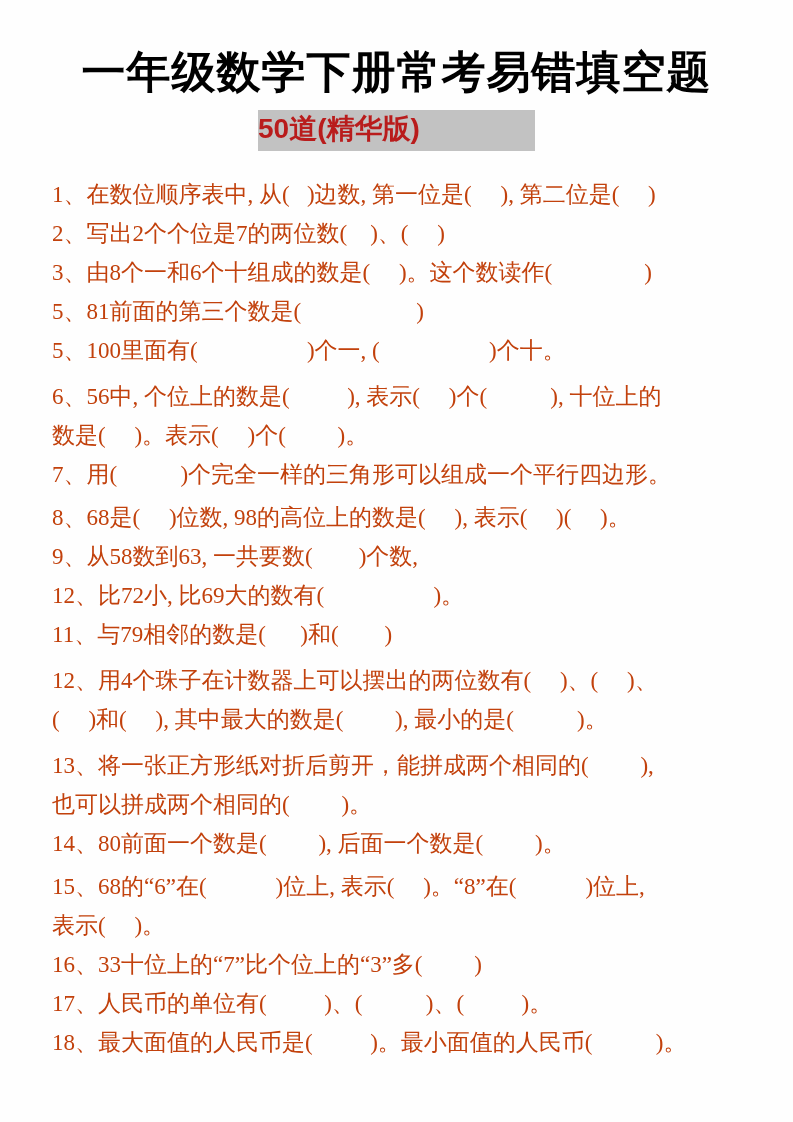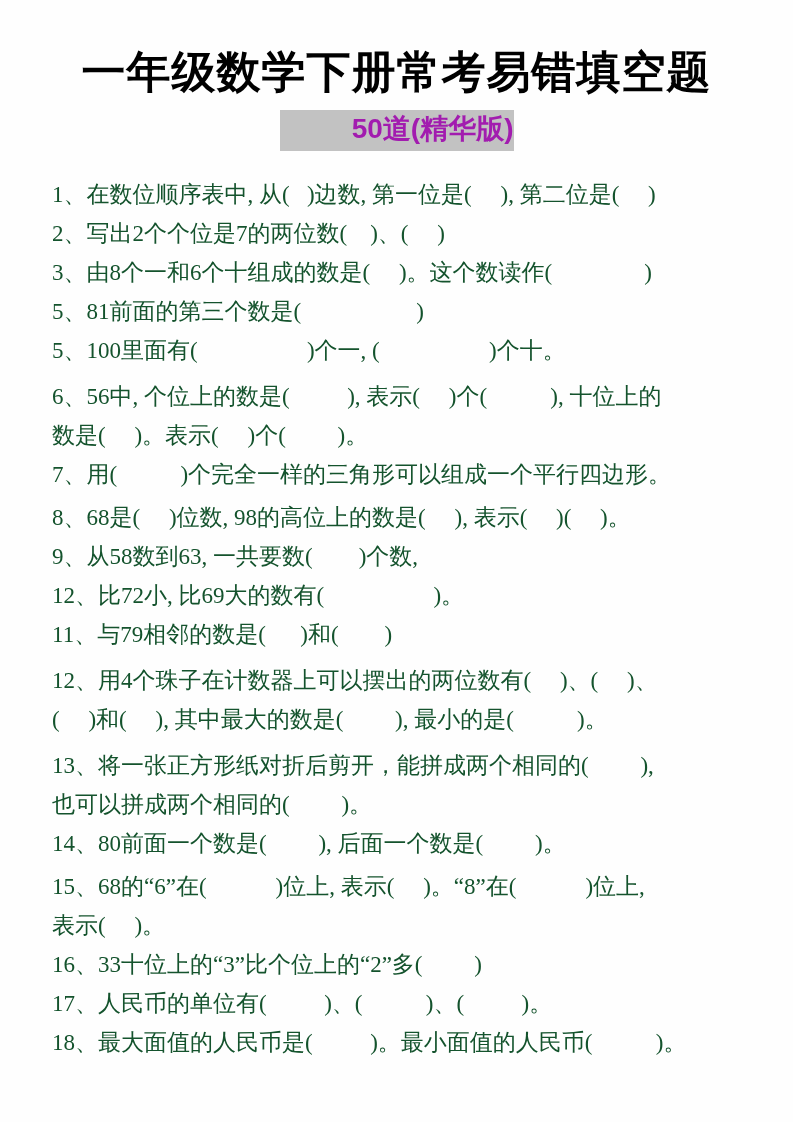--- a/index.html
+++ b/index.html
@@ -19,35 +19,35 @@
     margin: 50px 0 0 0;
     text-align: center;
     font-family: "Liberation Sans", "DejaVu Sans", sans-serif;
     font-weight: 700;
     font-size: 44px;
     line-height: 44px;
     letter-spacing: 1px;
     color: #000;
   }
   .subtitle-box {
-    width: 234px;
+    width: 277px;
     margin: 16px auto 0 auto;
     padding: 3px 0 6px 0;
-    text-align: right;
+    text-align: left;
     font-family: "Liberation Sans", "DejaVu Sans", sans-serif;
     font-weight: 700;
     font-size: 28px;
     line-height: 32px;
-    color: #a21caf;
+    color: #b91c1c;
   }
   .questions {
     margin: 24px 40px 0 52px;
     font-family: "Liberation Serif", "DejaVu Serif", serif;
     font-size: 23px;
-    color: #14532d;
+    color: #c2410c;
   }
   .qline {
     white-space: pre;
     line-height: 39px;
     overflow: hidden;
   }
   .question { margin: 0; }
   .question[data-name="question-6"],
   .question[data-name="question-12"],
   .question[data-name="question-13"] { margin-top: 7px; }
@@ -106,21 +106,21 @@
         <div class="qline" data-name="question-line">也可以拼成两个相同的(         )。</div>
       </div>
       <div class="question" data-name="question-14">
         <div class="qline" data-name="question-line">14、80前面一个数是(         ), 后面一个数是(         )。</div>
       </div>
       <div class="question" data-name="question-15">
         <div class="qline" data-name="question-line">15、68的“6”在(            )位上, 表示(     )。“8”在(            )位上,</div>
         <div class="qline" data-name="question-line">表示(     )。</div>
       </div>
       <div class="question" data-name="question-16">
-        <div class="qline" data-name="question-line">16、33十位上的“3”比个位上的“2”多(         )</div>
+        <div class="qline" data-name="question-line">16、33十位上的“7”比个位上的“3”多(         )</div>
       </div>
       <div class="question" data-name="question-17">
         <div class="qline" data-name="question-line">17、人民币的单位有(          )、(           )、(          )。</div>
       </div>
       <div class="question" data-name="question-18">
         <div class="qline" data-name="question-line">18、最大面值的人民币是(          )。最小面值的人民币(           )。</div>
       </div>
     </div>
 </div>
 

